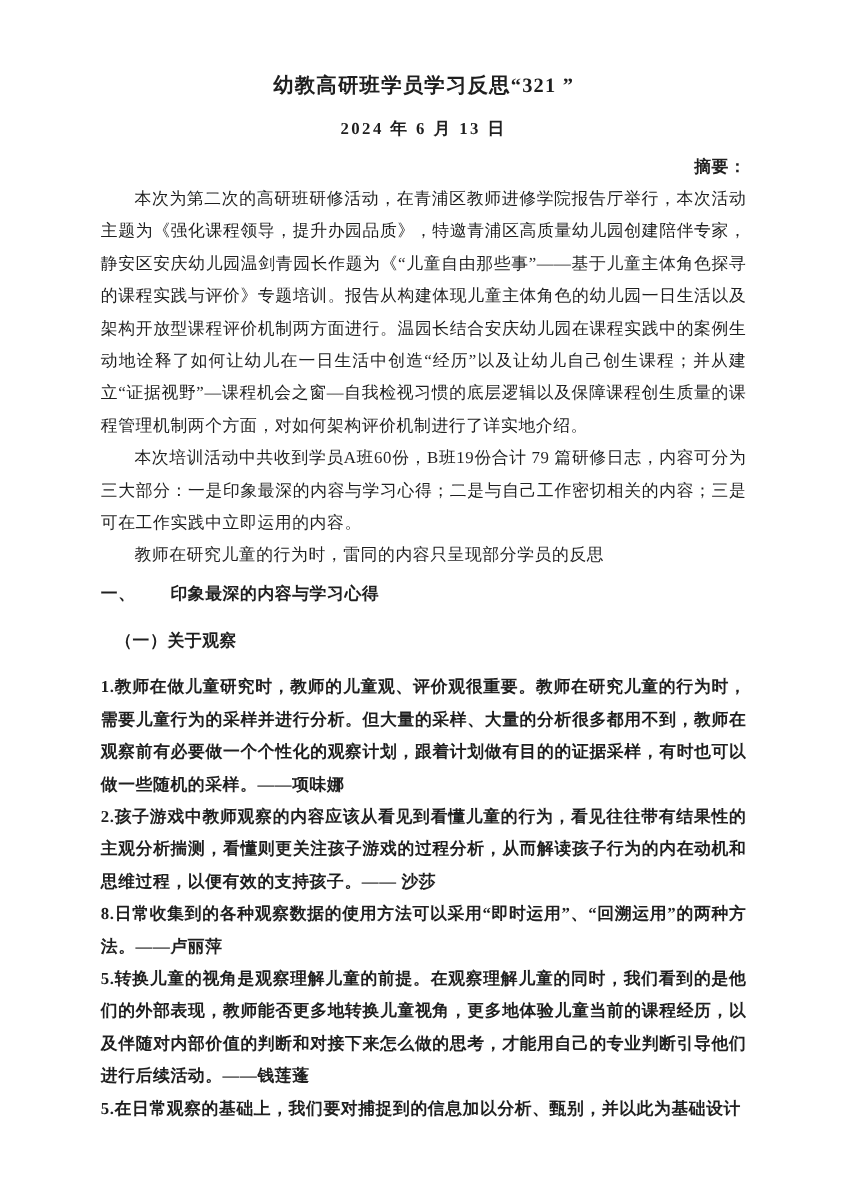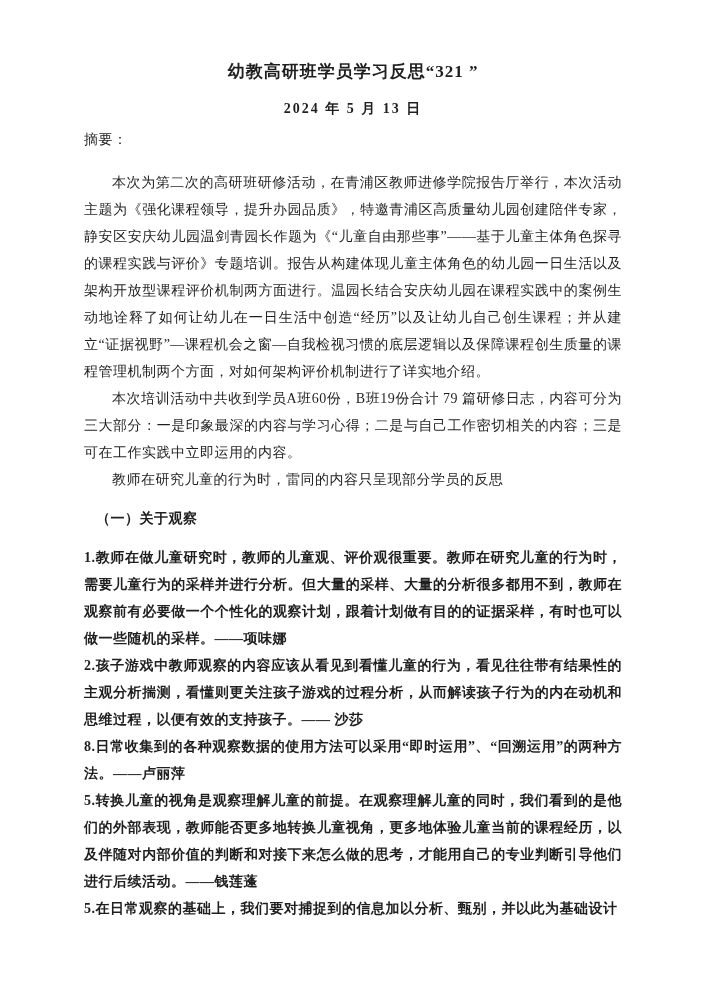--- a/index.html
+++ b/index.html
@@ -35,24 +35,24 @@
   }
   .doc-date {
     font-size: 14px;
     font-weight: 700;
     line-height: 27px;
     text-align: center;
     letter-spacing: 2px;
     margin: 9px 0 0 0;
   }
   .abstract-label {
-    font-weight: 400;
+    font-weight: 700;
     line-height: 27px;
-    margin: 4px 0 16px 0;
-    text-align: left;
+    margin: 4px 0 0 0;
+    text-align: right;
   }
   p.body-para {
     margin: 0;
     text-indent: 2em;
   }
   p.item-para {
     margin: 0;
     text-indent: 0;
     font-weight: bold;
   }
@@ -71,30 +71,31 @@
     text-align: left;
   }
 </style>
 </head>
 <body>
 
 <div class="page">
 
   <h1 class="doc-title">幼教高研班学员学习反思“321 ”</h1>
 
-  <div class="doc-date">2024 年 5 月 13 日</div>
+  <div class="doc-date">2024 年 6 月 13 日</div>
 
   <div class="abstract-label">摘要：</div>
 
   <p class="body-para">本次为第二次的高研班研修活动，在青浦区教师进修学院报告厅举行，本次活动主题为《强化课程领导，提升办园品质》，特邀青浦区高质量幼儿园创建陪伴专家，静安区安庆幼儿园温剑青园长作题为《“儿童自由那些事”——基于儿童主体角色探寻的课程实践与评价》专题培训。报告从构建体现儿童主体角色的幼儿园一日生活以及架构开放型课程评价机制两方面进行。温园长结合安庆幼儿园在课程实践中的案例生动地诠释了如何让幼儿在一日生活中创造“经历”以及让幼儿自己创生课程；并从建立“证据视野”—课程机会之窗—自我检视习惯的底层逻辑以及保障课程创生质量的课程管理机制两个方面，对如何架构评价机制进行了详实地介绍。</p>
 
   <p class="body-para">本次培训活动中共收到学员A班60份，B班19份合计 79 篇研修日志，内容可分为三大部分：一是印象最深的内容与学习心得；二是与自己工作密切相关的内容；三是可在工作实践中立即运用的内容。</p>
 
   <p class="body-para">教师在研究儿童的行为时，雷同的内容只呈现部分学员的反思</p>
 
+  <h2 class="sec-heading">一、　　印象最深的内容与学习心得</h2>
 
   <h3 class="sub-heading">（一）关于观察</h3>
 
   <p class="item-para">1.教师在做儿童研究时，教师的儿童观、评价观很重要。教师在研究儿童的行为时，需要儿童行为的采样并进行分析。但大量的采样、大量的分析很多都用不到，教师在观察前有必要做一个个性化的观察计划，跟着计划做有目的的证据采样，有时也可以做一些随机的采样。——项味娜</p>
 
   <p class="item-para">2.孩子游戏中教师观察的内容应该从看见到看懂儿童的行为，看见往往带有结果性的主观分析揣测，看懂则更关注孩子游戏的过程分析，从而解读孩子行为的内在动机和思维过程，以便有效的支持孩子。—— 沙莎</p>
 
   <p class="item-para">8.日常收集到的各种观察数据的使用方法可以采用“即时运用”、“回溯运用”的两种方法。——卢丽萍</p>
 
   <p class="item-para">5.转换儿童的视角是观察理解儿童的前提。在观察理解儿童的同时，我们看到的是他们的外部表现，教师能否更多地转换儿童视角，更多地体验儿童当前的课程经历，以及伴随对内部价值的判断和对接下来怎么做的思考，才能用自己的专业判断引导他们进行后续活动。——钱莲蓬</p>

